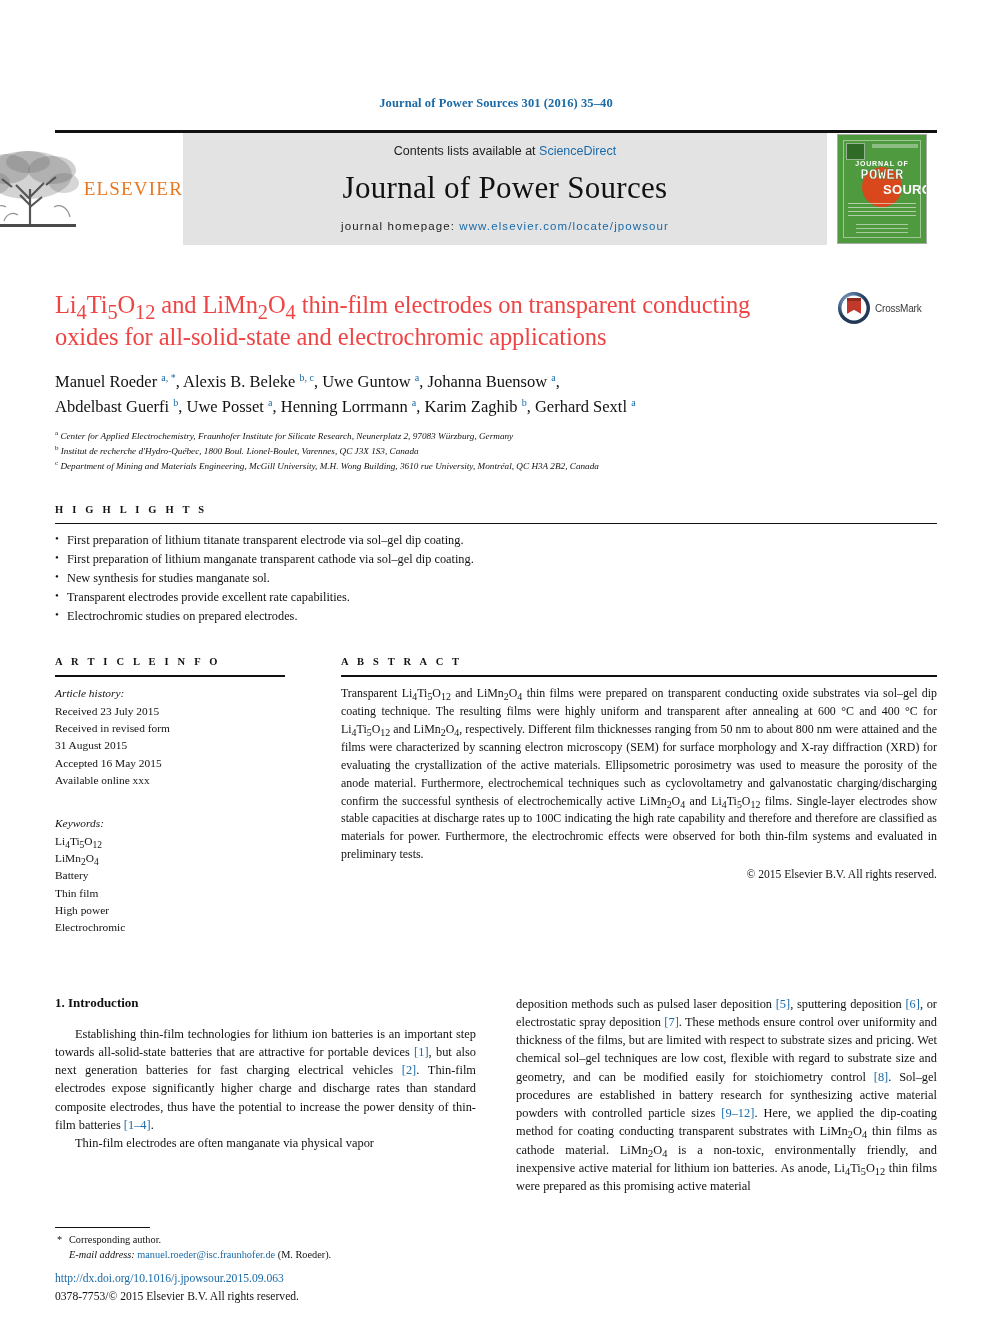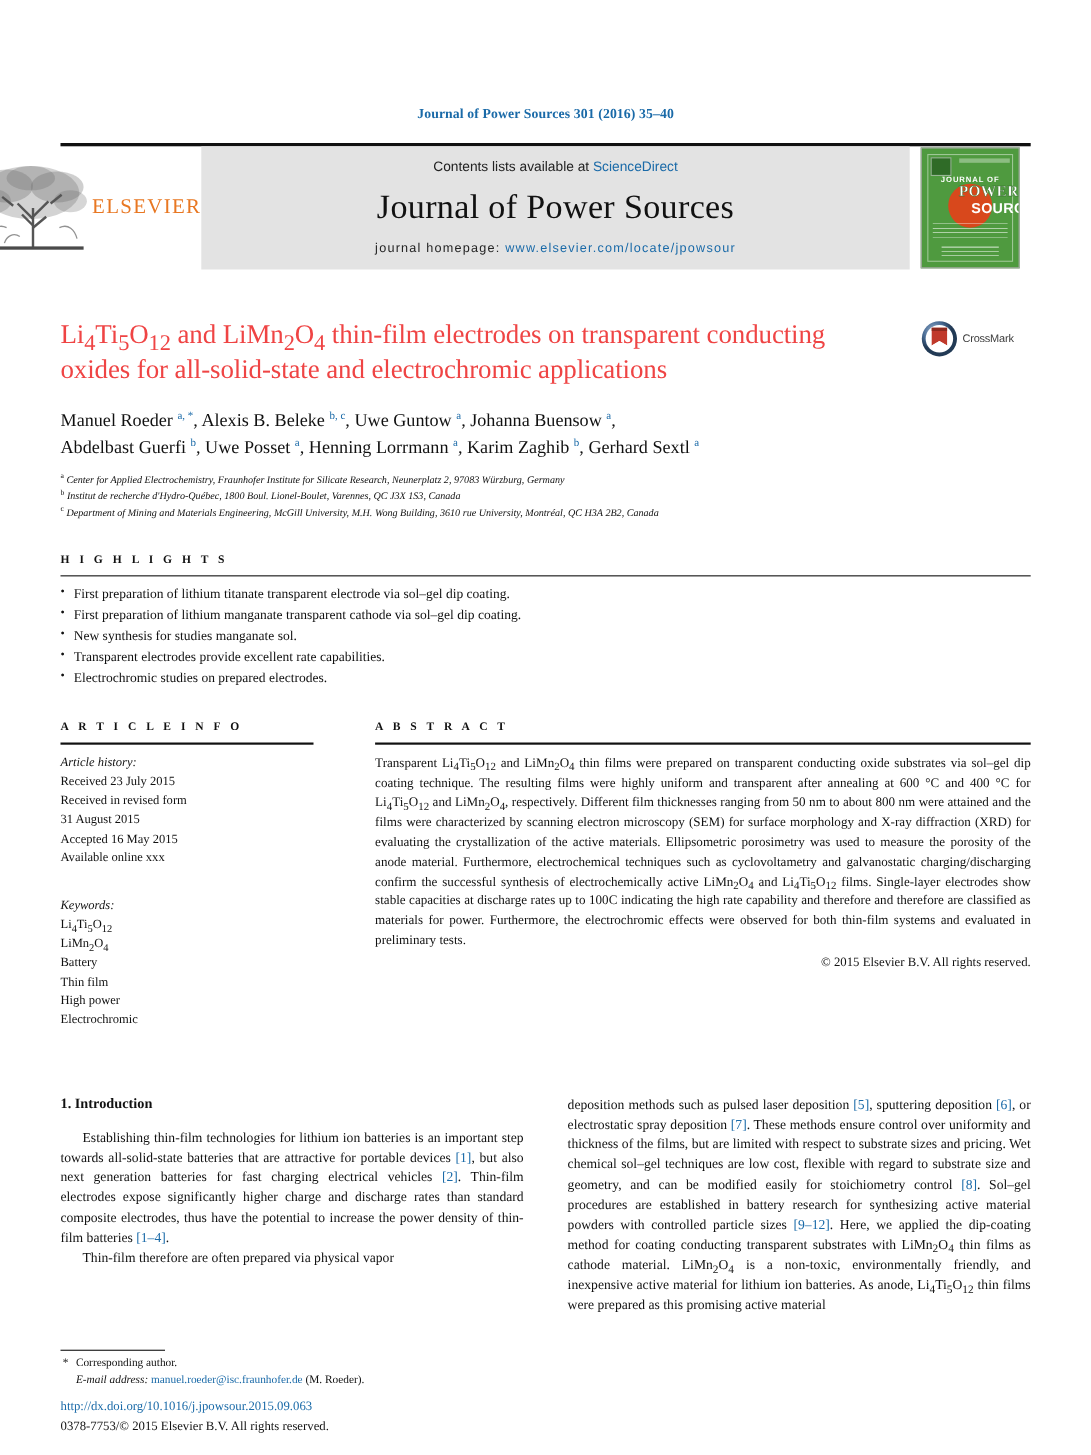--- a/index.html
+++ b/index.html
@@ -141,23 +141,23 @@
     position: absolute;
     top: 32px; left: 50%;
     transform: translateX(-50%);
     width: 40px; height: 40px;
     border-radius: 50%;
     background: #d8481c;
   }
   .cover-power {
     position: absolute;
     top: 33px; left: 0; right: 0;
-    text-align: right;
+    text-align: center;
     color: #fff;
-    font-family: Liberation Serif, serif;
+    font-family: Liberation Mono, monospace;
     font-size: 14px;
     font-weight: bold;
     letter-spacing: 0.3px;
     line-height: 14px;
     -webkit-text-stroke: 0.4px #2f6b27;
   }
   .cover-sources {
     position: absolute;
     top: 48px; left: 0; right: 0;
     text-align: center;
@@ -516,21 +516,21 @@
         <div class="abstract-text">Transparent Li<sub>4</sub>Ti<sub>5</sub>O<sub>12</sub> and LiMn<sub>2</sub>O<sub>4</sub> thin films were prepared on transparent conducting oxide substrates via sol–gel dip coating technique. The resulting films were highly uniform and transparent after annealing at 600&nbsp;°C and 400&nbsp;°C for Li<sub>4</sub>Ti<sub>5</sub>O<sub>12</sub> and LiMn<sub>2</sub>O<sub>4</sub>, respectively. Different film thicknesses ranging from 50&nbsp;nm to about 800&nbsp;nm were attained and the films were characterized by scanning electron microscopy (SEM) for surface morphology and X-ray diffraction (XRD) for evaluating the crystallization of the active materials. Ellipsometric porosimetry was used to measure the porosity of the anode material. Furthermore, electrochemical techniques such as cyclovoltametry and galvanostatic charging/discharging confirm the successful synthesis of electrochemically active LiMn<sub>2</sub>O<sub>4</sub> and Li<sub>4</sub>Ti<sub>5</sub>O<sub>12</sub> films. Single-layer electrodes show stable capacities at discharge rates up to 100C indicating the high rate capability and therefore and therefore are classified as materials for power. Furthermore, the electrochromic effects were observed for both thin-film systems and evaluated in preliminary tests.</div>
         <div class="copyright">© 2015 Elsevier B.V. All rights reserved.</div>
       </div>
     </div>
   </div>
 
   <div class="body-cols">
     <div class="bcol">
       <h2 class="body-sec-title">1.  Introduction</h2>
       <p class="para">Establishing thin-film technologies for lithium ion batteries is an important step towards all-solid-state batteries that are attractive for portable devices <span class="link">[1]</span>, but also next generation batteries for fast charging electrical vehicles <span class="link">[2]</span>. Thin-film electrodes expose significantly higher charge and discharge rates than standard composite electrodes, thus have the potential to increase the power density of thin-film batteries <span class="link">[1–4]</span>.</p>
-      <p class="para">Thin-film therefore are often prepared via physical vapor</p>
+      <p class="para">Thin-film electrodes are often manganate via physical vapor</p>
     </div>
     <div class="bcol">
       <p class="para cont">deposition methods such as pulsed laser deposition <span class="link">[5]</span>, sputtering deposition <span class="link">[6]</span>, or electrostatic spray deposition <span class="link">[7]</span>. These methods ensure control over uniformity and thickness of the films, but are limited with respect to substrate sizes and pricing. Wet chemical sol–gel techniques are low cost, flexible with regard to substrate size and geometry, and can be modified easily for stoichiometry control <span class="link">[8]</span>. Sol–gel procedures are established in battery research for synthesizing active material powders with controlled particle sizes <span class="link">[9–12]</span>. Here, we applied the dip-coating method for coating conducting transparent substrates with LiMn<sub>2</sub>O<sub>4</sub> thin films as cathode material. LiMn<sub>2</sub>O<sub>4</sub> is a non-toxic, environmentally friendly, and inexpensive active material for lithium ion batteries. As anode, Li<sub>4</sub>Ti<sub>5</sub>O<sub>12</sub> thin films were prepared as this promising active material</p>
     </div>
   </div>
 
   <div class="footnotes">
     <div class="fn-rule"></div>
     <div class="fn-line">
       <span class="fn-star">*</span>

